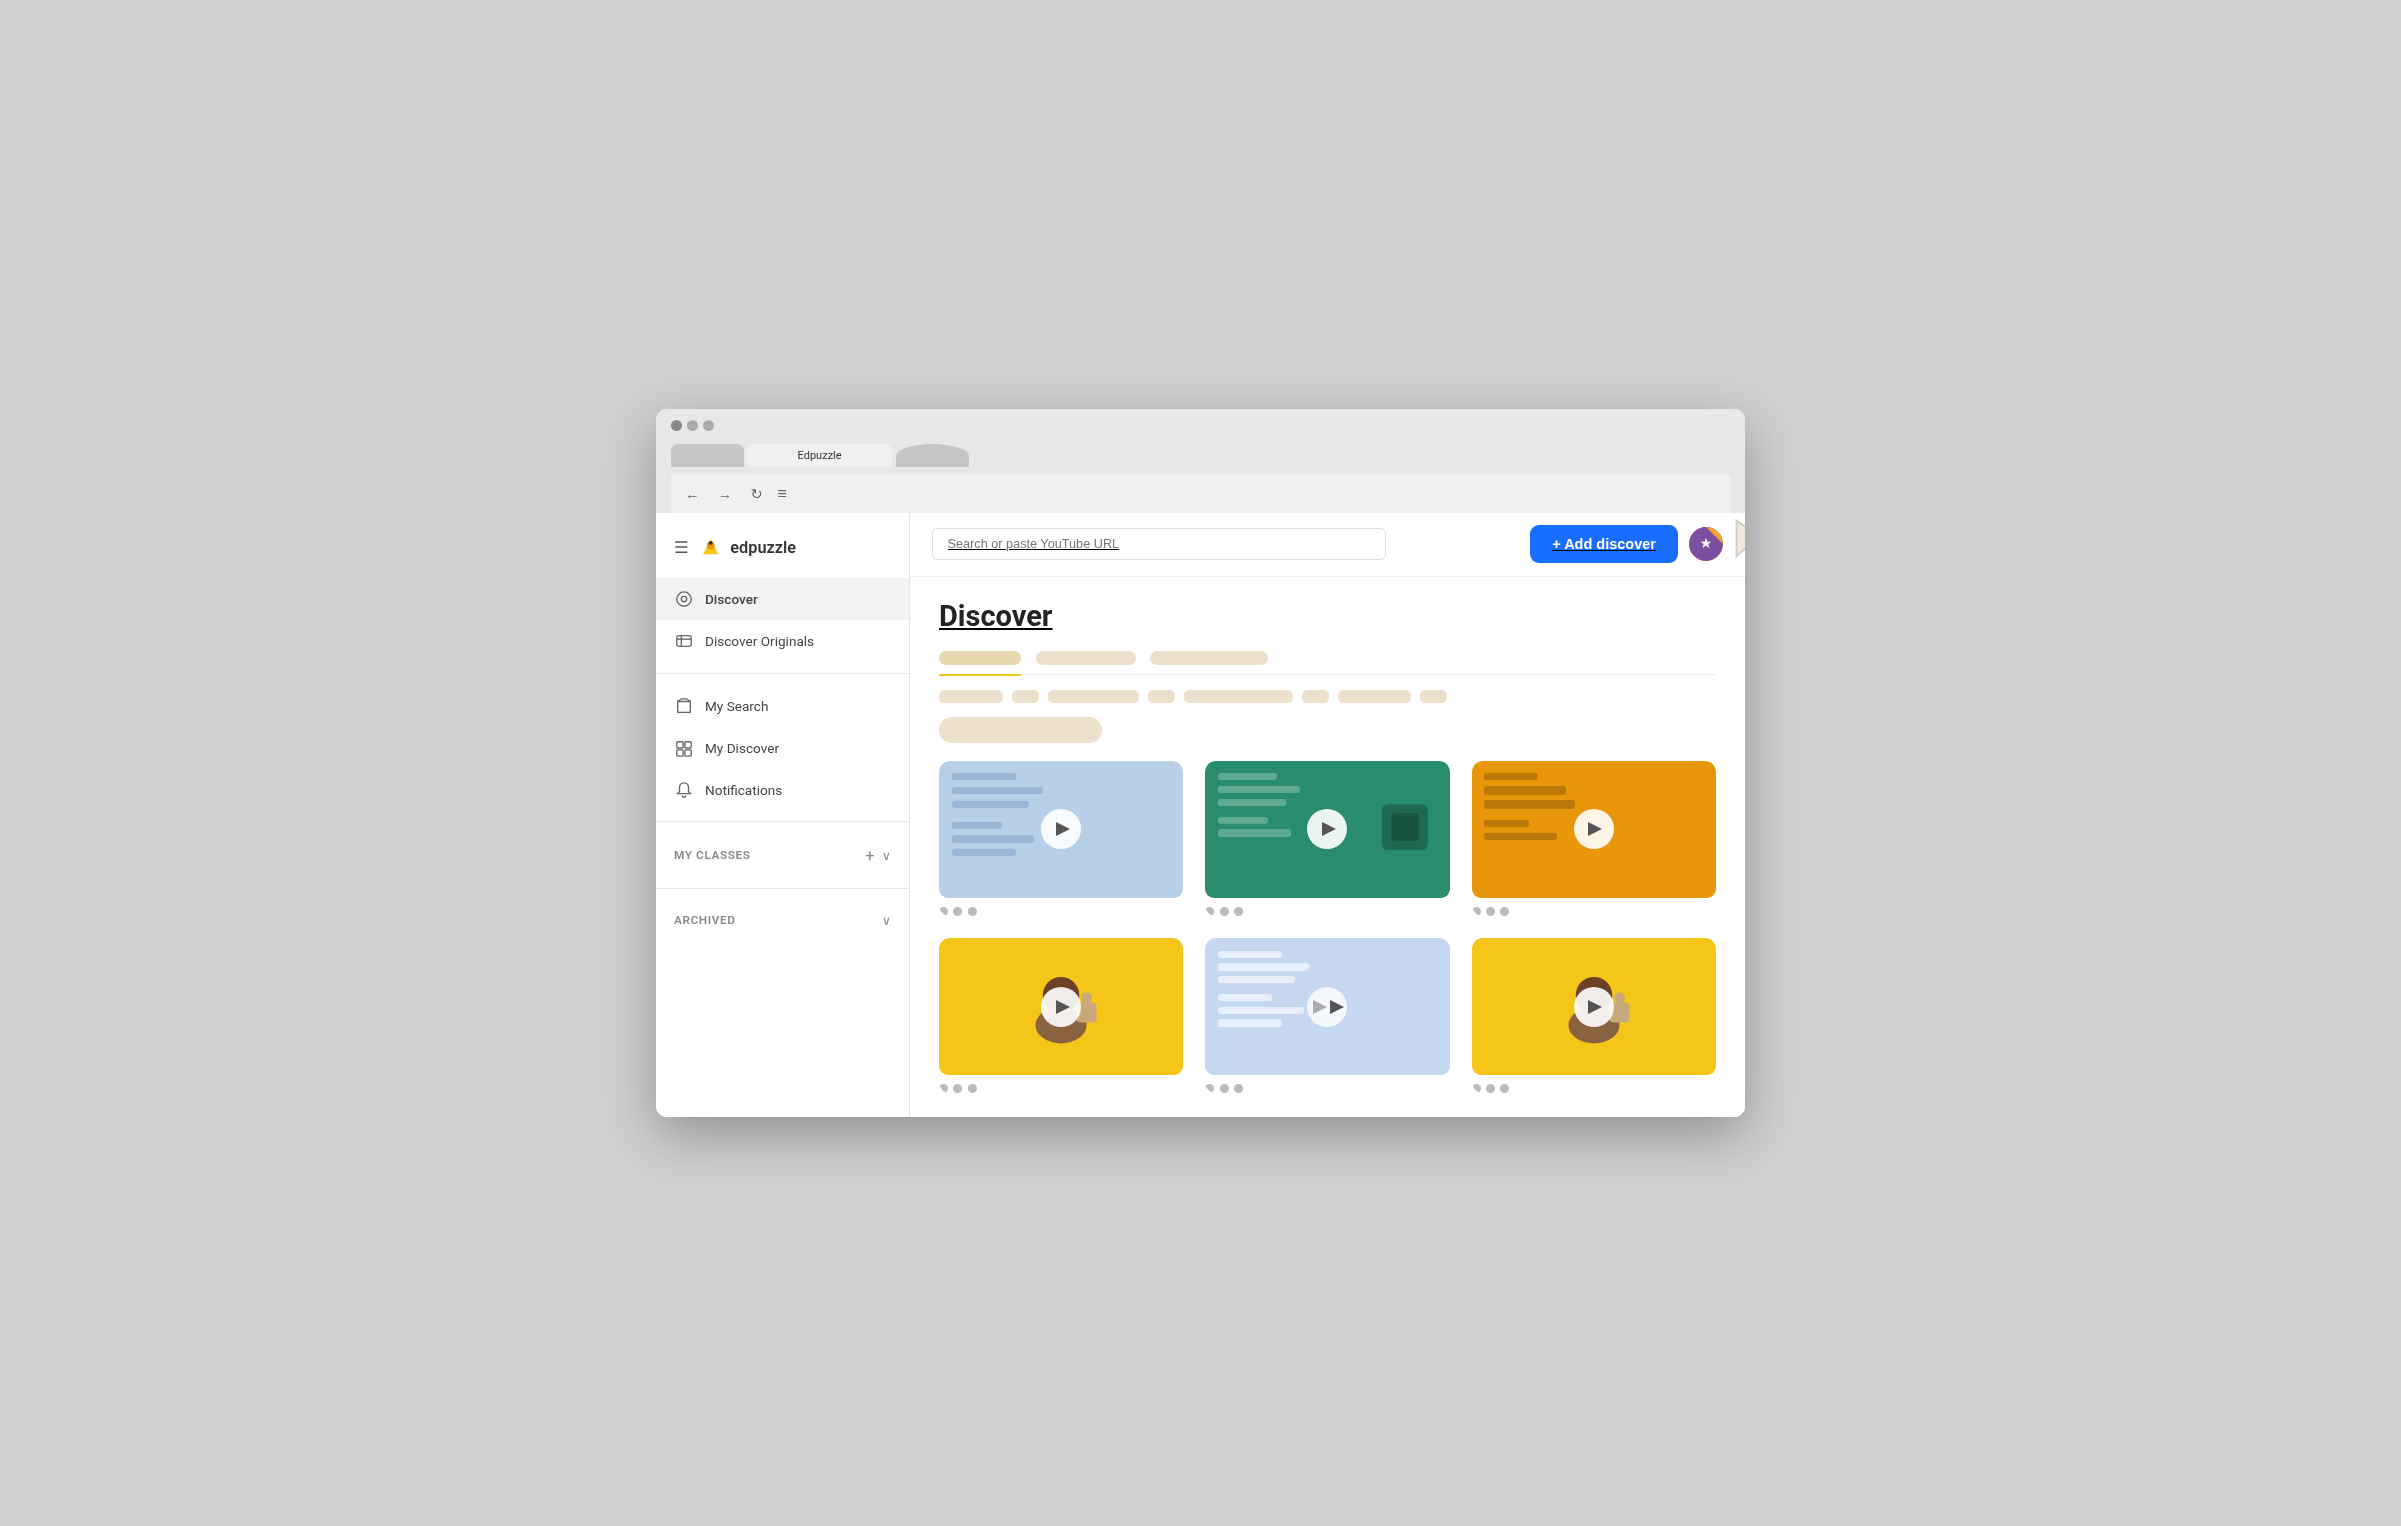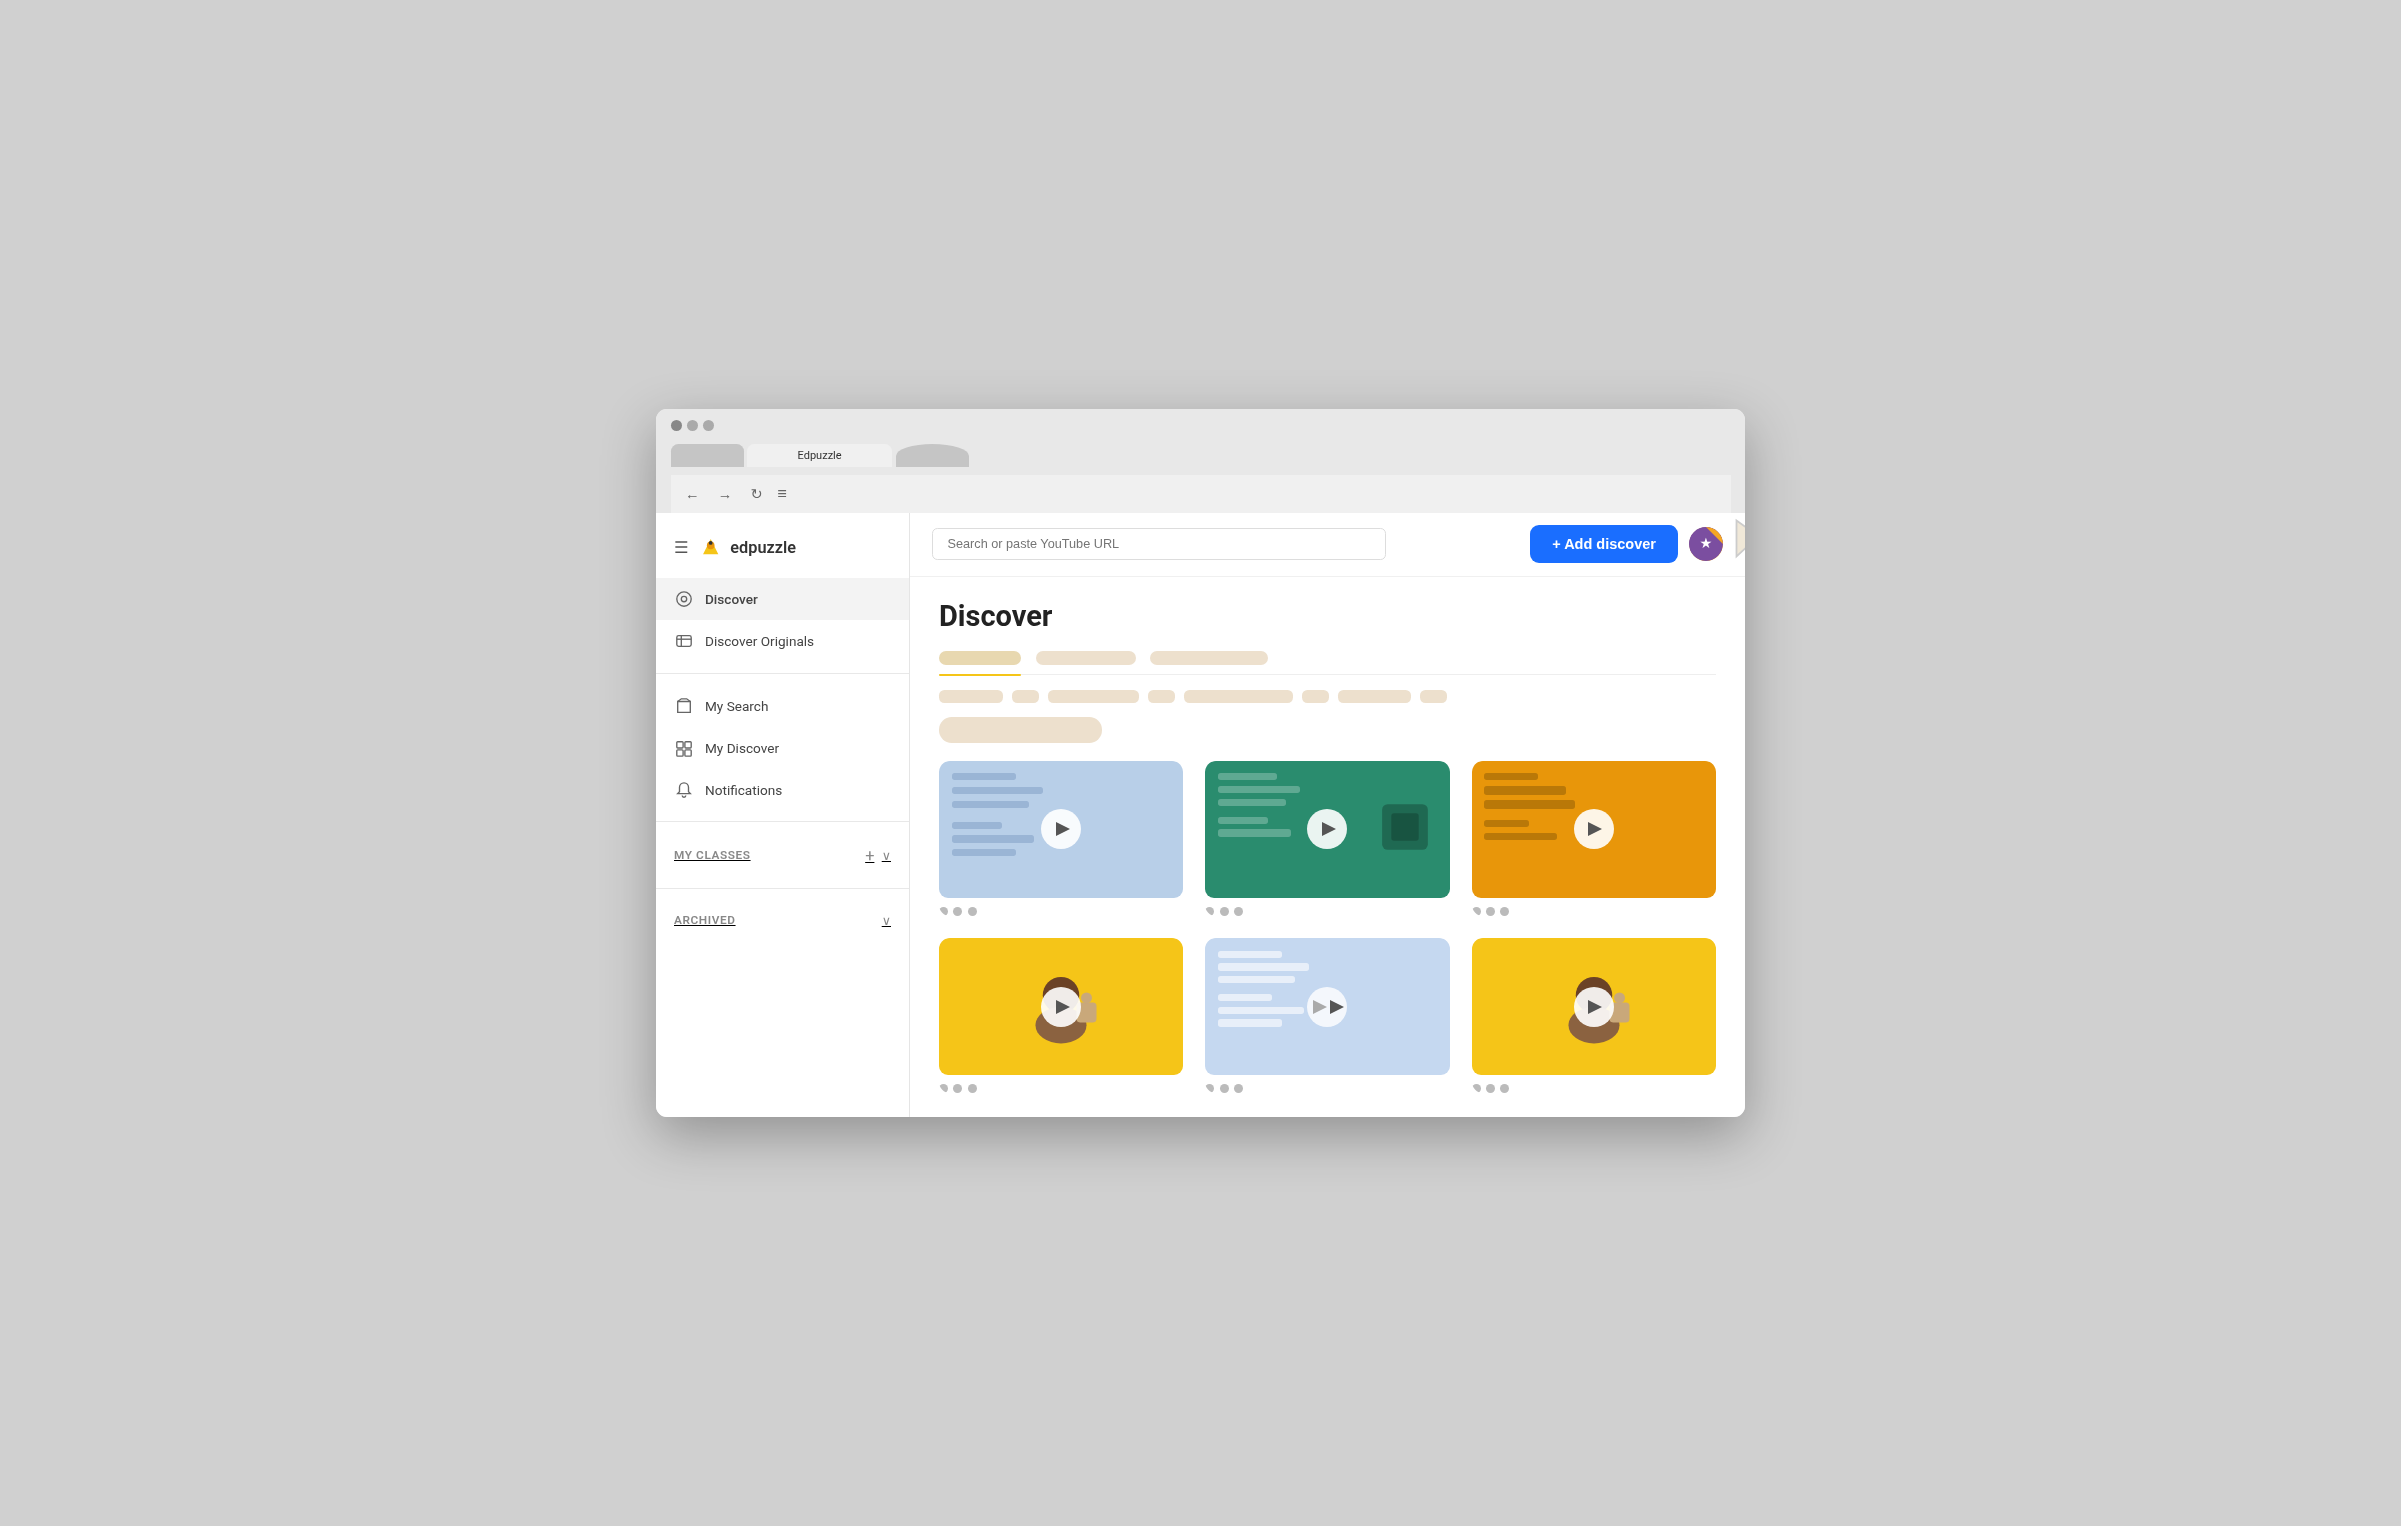--- a/index.html
+++ b/index.html
@@ -153,21 +153,20 @@
       color: #666;
       flex-shrink: 0;
     }
     .nav-divider {
       height: 0.9px;
       background: #e8e8e8;
       margin: 7.3px 0;
     }
     .classes-section {
       padding: 7.3px 0;
-      text-decoration: underline;
     }
     .classes-header {
       display: flex;
       align-items: center;
       justify-content: space-between;
       padding: 9px 18px;
       cursor: pointer;
     }
     .classes-label {
       font-size: 11.8px;
@@ -182,20 +181,21 @@
       color: #888;
       font-size: 14.5px;
     }
     
     .main-content {
       flex: 1;
       background: #fff;
       overflow-y: auto;
       display: flex;
       flex-direction: column;
+      text-decoration: underline;
     }
     .top-bar {
       display: flex;
       align-items: center;
       justify-content: space-between;
       padding: 12.7px 22px;
       background: #fff;
       border-bottom: 0.9px solid #f0f0f0;
       gap: 14.5px;
     }

